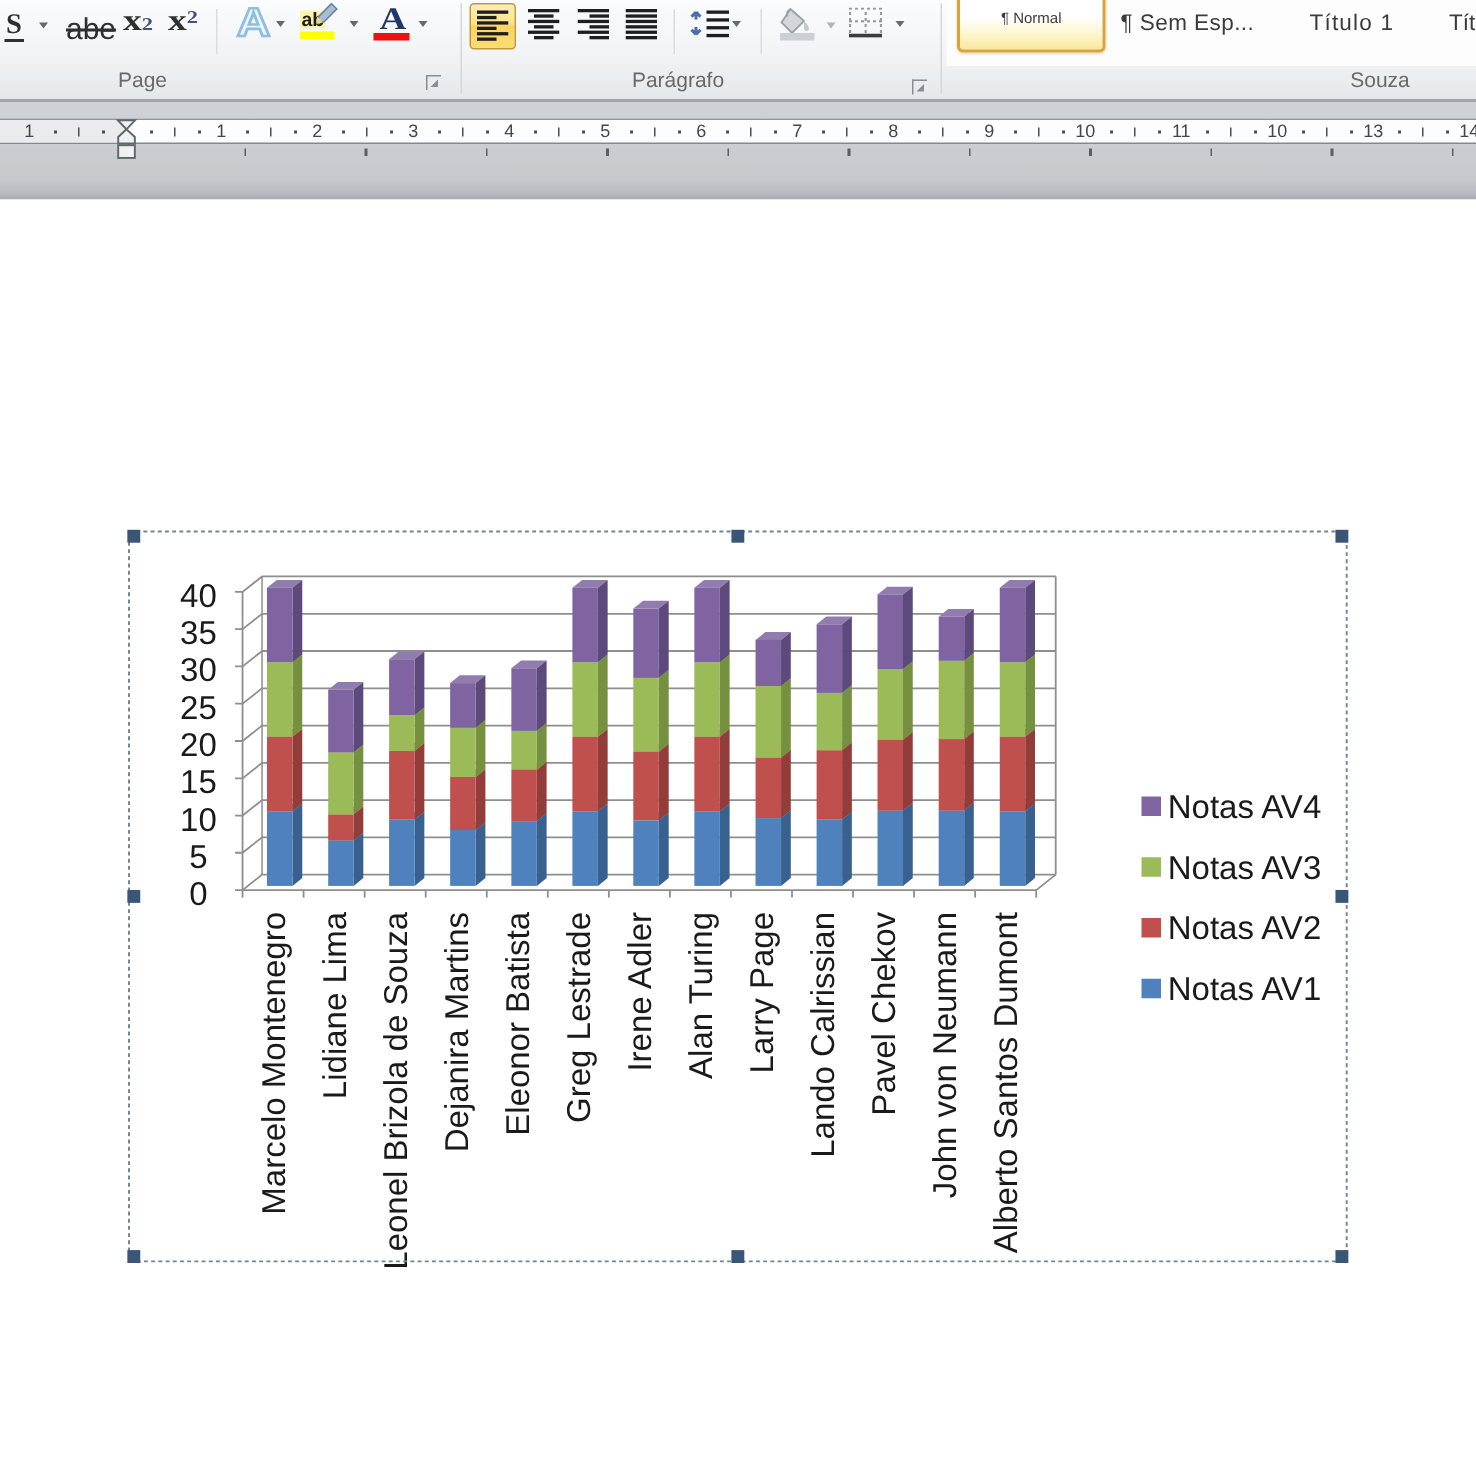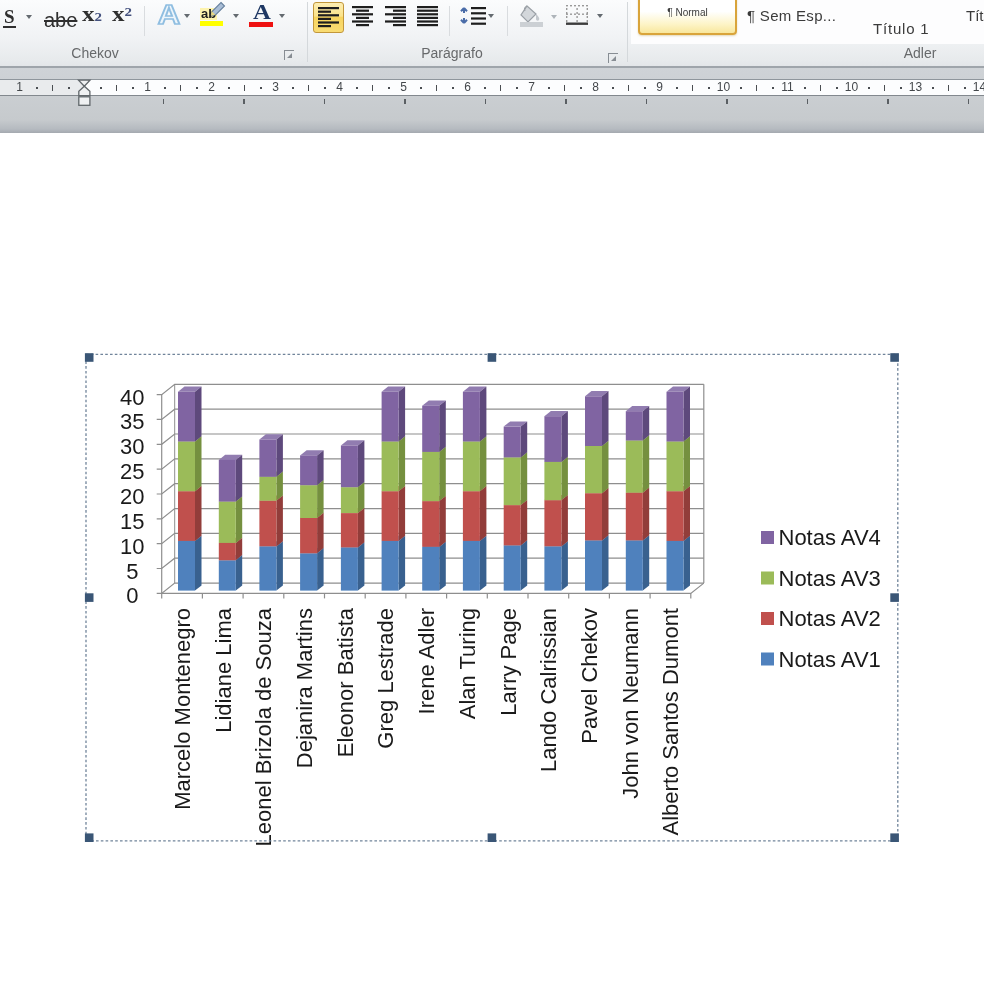--- a/index.html
+++ b/index.html
@@ -36,21 +36,21 @@
      <svg style="position:absolute;left:7px;top:-4px" width="20" height="24" viewBox="0 0 20 24">
         <path d="M14 2.5l3.5 3.5-8.5 8.5-4.5 1 1-4.5z" fill="#a9bdd6" stroke="#68829f" stroke-width="1.1"></path>
         <path d="M4.5 11l3.8 3.8-4.3 1z" fill="#ead983"></path>
       </svg>
      <div style="position:absolute;left:0;top:17px;width:23px;height:5px;background:#ffff00"></div>
   </div>
   <div class="caret" style="left:233px;top:14px"></div>
   <div class="ic" style="left:250px;top:2px;font-family:'Liberation Serif',serif;font-weight:bold;font-size:21px;color:#1f3864;line-height:20px;width:24px;text-align:center;transform:scaleX(1.18)">A</div>
   <div class="ic" style="left:249px;top:22px;width:24px;height:5px;background:#ee1111"></div>
   <div class="caret" style="left:279px;top:14px"></div>
-  <div class="glabel" style="left:35px">Chekov</div>
+  <div class="glabel" style="left:35px">Page</div>
   <div class="launcher" style="left:284px;top:50px"></div>
   <div class="sep" style="left:307px"></div>
 
   <div class="ic" style="left:313px;top:2px;width:31px;height:31px;background:linear-gradient(#fdeeb3,#fbe38a 45%,#f8d560 50%,#f9dc74);border:1px solid #c2973b;border-radius:3px">
     <svg style="position:absolute;left:4px;top:3px" width="21" height="23" viewBox="0 0 21 23">
         <rect x="0" y="1" width="21" height="2.2" fill="#1e1e1e"></rect>
         <rect x="0" y="4.6" width="13" height="2.2" fill="#1e1e1e"></rect>
         <rect x="0" y="8.2" width="21" height="2.2" fill="#1e1e1e"></rect>
         <rect x="0" y="11.799999999999999" width="13" height="2.2" fill="#1e1e1e"></rect>
         <rect x="0" y="15.399999999999999" width="21" height="2.2" fill="#1e1e1e"></rect>
@@ -130,23 +130,23 @@
   </svg>
   <div class="caret" style="left:597px;top:14px"></div>
   <div class="glabel" style="left:392px">Parágrafo</div>
   <div class="launcher" style="left:608px;top:53px"></div>
   <div class="sep" style="left:627px"></div>
 
   <div style="position:absolute;left:631px;top:0;width:353px;height:44px;background:#fdfdfe"></div>
   <div style="position:absolute;left:638px;top:-8px;width:99px;height:43px;background:linear-gradient(#ffffff 45%,#fdf4c6 78%,#f8e79d);border:2px solid #d9a43b;border-radius:4px;box-shadow:0 1px 2px rgba(180,150,60,.35)"></div>
   <div style="position:absolute;left:638px;top:7px;width:99px;text-align:center;font-size:10px;color:#3b3b3b">¶ Normal</div>
   <div style="position:absolute;left:747px;top:7px;font-size:15px;color:#3b3b3b;letter-spacing:.3px">¶ Sem Esp...</div>
-  <div style="position:absolute;left:873px;top:20px;font-size:15px;color:#3b3b3b;letter-spacing:.8px">Título 1</div>
+  <div style="position:absolute;left:873px;top:7px;font-size:15px;color:#3b3b3b;letter-spacing:.8px">Título 1</div>
   <div style="position:absolute;left:966px;top:7px;font-size:15px;color:#3b3b3b">Tít</div>
-  <div class="glabel" style="left:860px">Adler</div>
+  <div class="glabel" style="left:860px">Souza</div>
 </div>
 
 <div id="greyband">
   <div id="rulerband">
       <div id="rulmargin"></div>
       <div class="rn" style="left:11.5px">1</div>
       <div class="rn" style="left:139.5px">1</div>
       <div class="rn" style="left:203.5px">2</div>
       <div class="rn" style="left:267.5px">3</div>
       <div class="rn" style="left:331.5px">4</div>

